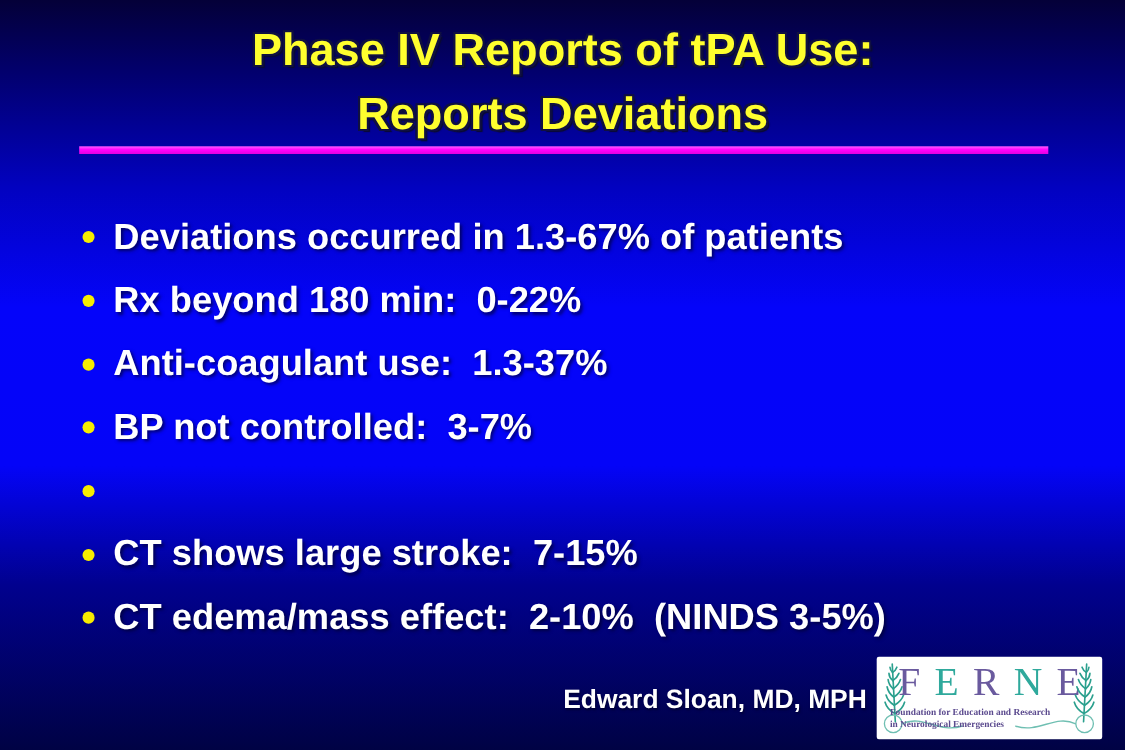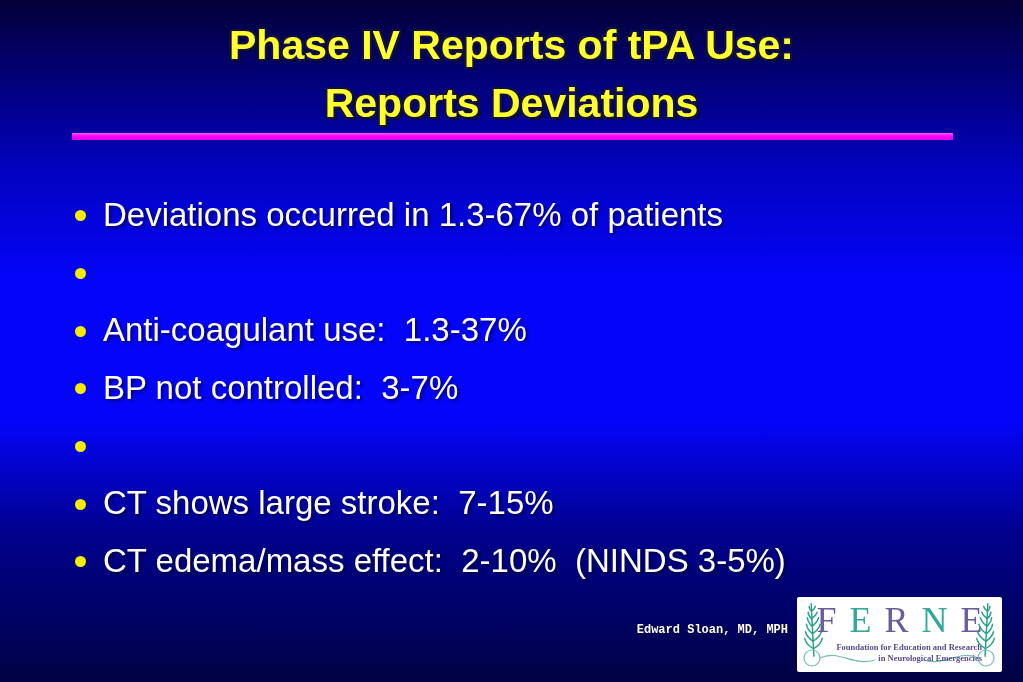--- a/index.html
+++ b/index.html
@@ -34,48 +34,47 @@
     margin:0;padding:0;list-style:none;
   }
   ul.bullets li{
     display:flex;align-items:center;height:57.7px;
   }
   .dot{
     flex:0 0 auto;width:11px;height:11px;border-radius:50%;
     background:#f7ec00;margin-right:17px;margin-top:2px;
   }
   .btxt{
-    color:#ffffff;font-size:33px;font-weight:normal;
+    color:#ffffff;font-size:33px;font-weight:bold;
     white-space:pre-wrap;
     text-shadow:2px 2px 3px rgba(0,0,40,.65);
   }
   .author{
     position:absolute;top:623px;right:235px;
-    color:#ffffff;font-size:12px;font-weight:bold;
+    color:#ffffff;font-size:24px;font-weight:bold;
     text-shadow:1px 1px 2px rgba(0,0,40,.7);
-    font-family:Liberation Mono, monospace;
   }
   .logo{
     position:absolute;left:797px;top:597px;width:205px;height:75px;
     background:#ffffff;border-radius:2px;
   }
   .logo .fern{position:absolute;top:3px;width:28px;height:58px;}
   .logo .fern.left{left:2px;}
   .logo .fern.right{right:2px;transform:scaleX(-1);}
   .logo .letters{
     position:absolute;left:30px;right:30px;top:0px;height:46px;
     display:flex;justify-content:center;align-items:center;gap:13px;
     font-family:"Liberation Serif", serif;
     font-size:36px;font-weight:normal;line-height:46px;
   }
   .lp{color:#6a5a9e;}
   .lt{color:#2fa99c;}
   .logo .subtitle{
-    position:absolute;left:36px;right:20px;top:45px;z-index:2;
-    text-align:right;
+    position:absolute;left:12px;right:20px;top:45px;z-index:2;
+    text-align:left;
     font-family:"Liberation Serif", serif;
     font-size:8.5px;font-weight:bold;line-height:10.5px;
     color:#5b4a8e;
   }
   .flourish{
     position:absolute;left:4px;right:4px;bottom:1px;height:26px;z-index:1;
   }
 </style>
 </head>
 <body>
@@ -89,20 +88,21 @@
 
   <div class="rule"></div>
 
   <ul class="bullets">
     <li>
       <span class="dot"></span>
       <span class="btxt">Deviations occurred in 1.3-67% of patients</span>
     </li>
     <li>
       <span class="dot"></span>
+      <span class="btxt">Rx beyond 180 min:  0-22%</span>
     </li>
     <li>
       <span class="dot"></span>
       <span class="btxt">Anti-coagulant use:  1.3-37%</span>
     </li>
     <li>
       <span class="dot"></span>
       <span class="btxt">BP not controlled:  3-7%</span>
     </li>
     <li>

